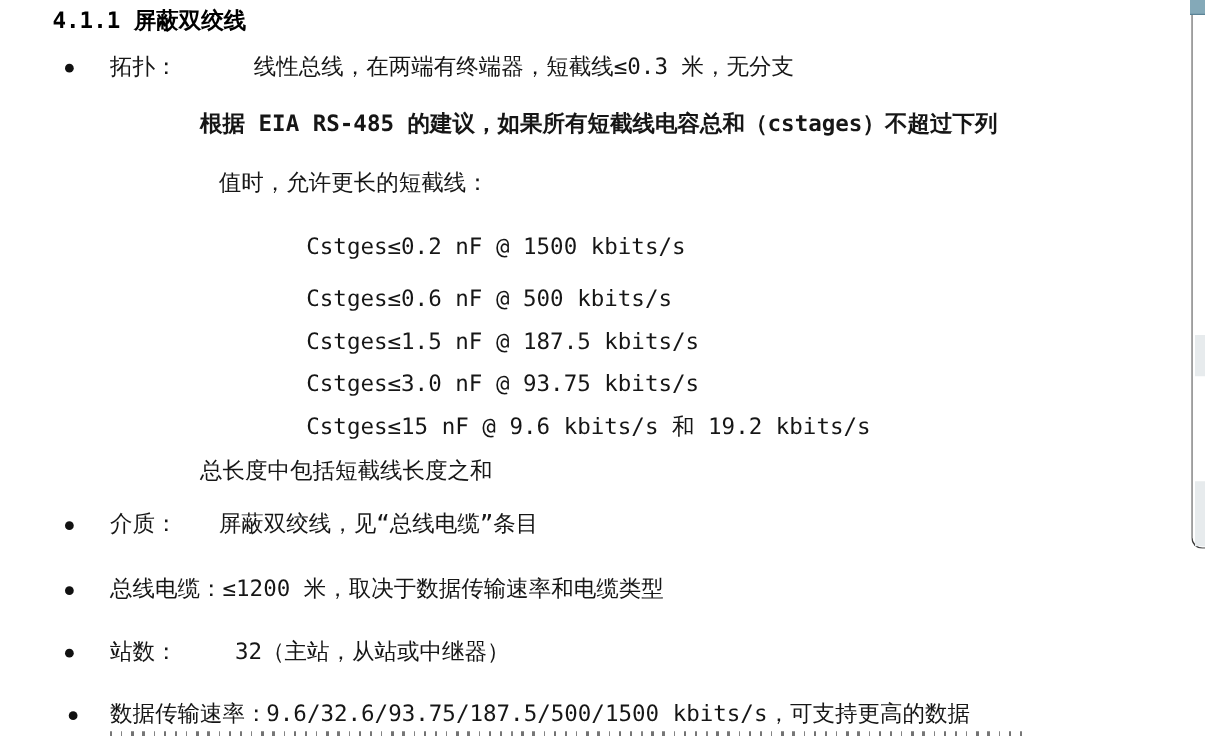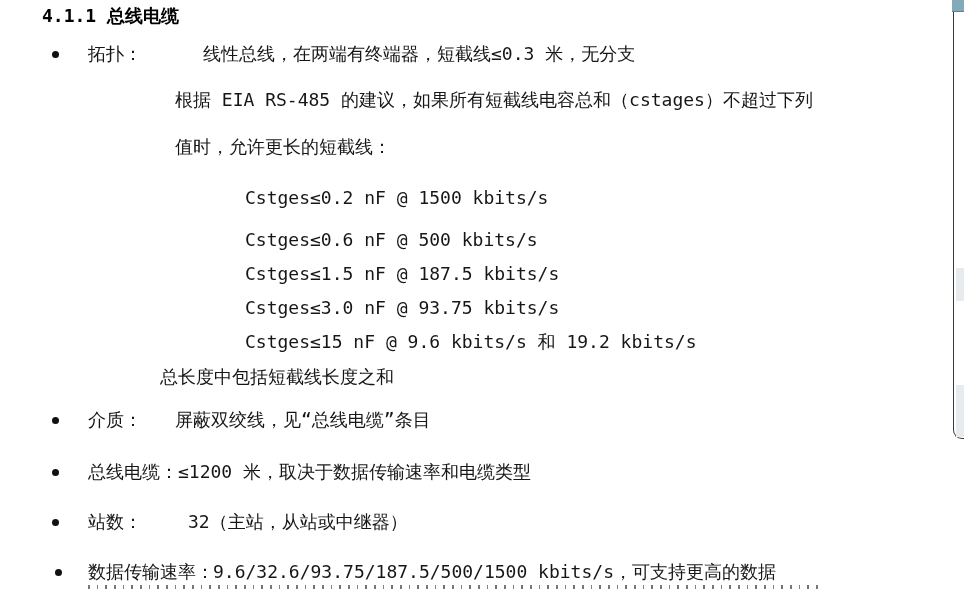--- a/index.html
+++ b/index.html
@@ -44,27 +44,27 @@
       #5a5a5a 9px 10px, transparent 10px 17px,
       #444 17px 19px, transparent 19px 26px);
     opacity:.75;
   }
 </style>
 </head>
 <body>
 
 <div class="page">
 
-  <div class="heading">4.1.1 总线电缆</div>
+  <div class="heading">4.1.1 屏蔽双绞线</div>
 
   <span class="bullet" style="left:52px;top:51px;"></span>
   <span class="label" style="left:88px;top:43px;">拓扑：</span>
   <span class="line" style="left:175px;top:43px;margin-left:28px;">线性总线，在两端有终端器，短截线≤0.3 米，无分支</span>
 
-  <span class="line" style="left:175px;top:89px;">根据 EIA RS-485 的建议，如果所有短截线电容总和（cstages）不超过下列</span>
+  <span class="line" style="left:160px;top:89px;font-weight:bold;">根据 EIA RS-485 的建议，如果所有短截线电容总和（cstages）不超过下列</span>
   <span class="line" style="left:175px;top:136px;">值时，允许更长的短截线：</span>
 
   <span class="line mono" style="left:245px;top:187px;">Cstges≤0.2 nF @ 1500 kbits/s</span>
   <span class="line mono" style="left:245px;top:229px;">Cstges≤0.6 nF @ 500 kbits/s</span>
   <span class="line mono" style="left:245px;top:263px;text-align:center;">Cstges≤1.5 nF @ 187.5 kbits/s</span>
   <span class="line mono" style="left:245px;top:297px;">Cstges≤3.0 nF @ 93.75 kbits/s</span>
   <span class="line mono" style="left:245px;top:331px;">Cstges≤15 nF @ 9.6 kbits/s 和 19.2 kbits/s</span>
 
   <span class="line" style="left:160px;top:366px;">总长度中包括短截线长度之和</span>
 

